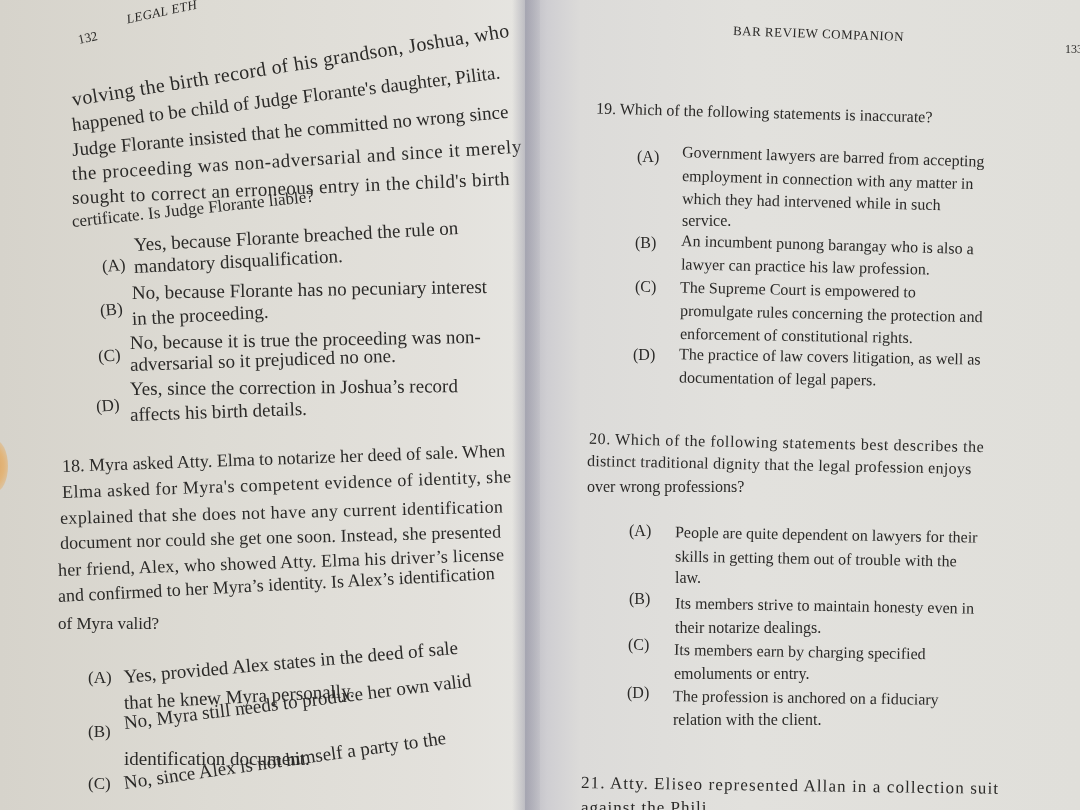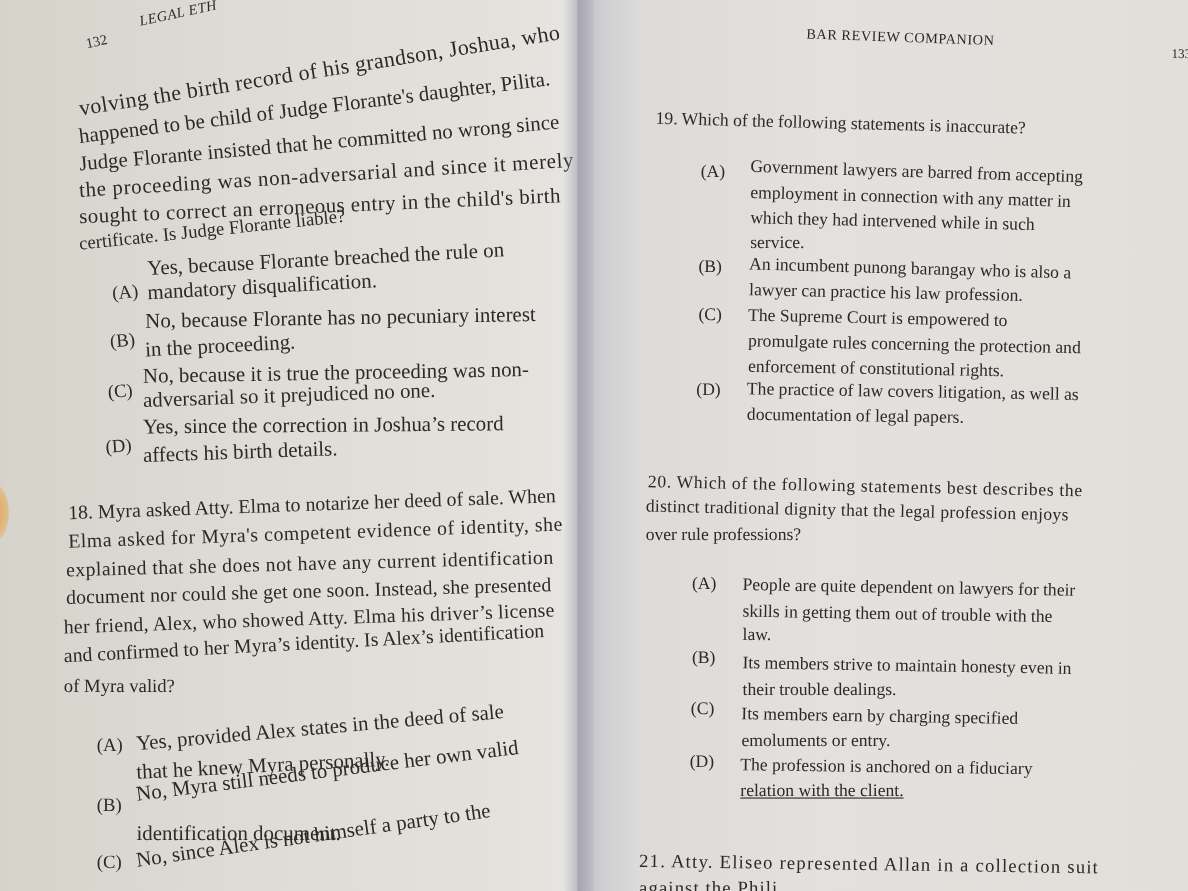--- a/index.html
+++ b/index.html
@@ -107,36 +107,36 @@
   <div class="rline" style="left:155px; top:281px; transform:rotate(1.2deg); font-size:16px;">The Supreme Court is empowered to</div>
   <div class="rline" style="left:155px; top:305px; transform:rotate(1.2deg); font-size:16px;">promulgate rules concerning the protection and</div>
   <div class="rline" style="left:155px; top:327px; transform:rotate(1deg); font-size:16px;">enforcement of constitutional rights.</div>
 
   <div class="opt-label" style="left:108px; top:346px; font-size:16px;">(D)</div>
   <div class="rline" style="left:154px; top:348px; transform:rotate(1deg); font-size:16px;">The practice of law covers litigation, as well as</div>
   <div class="rline" style="left:154px; top:370px; transform:rotate(0.8deg); font-size:16px;">documentation of legal papers.</div>
 
   <div class="rline" style="left:64px; top:434px; transform:rotate(1.2deg); font-size:16px; letter-spacing:0.6px;">20. Which of the following statements best describes the</div>
   <div class="rline" style="left:62px; top:456px; transform:rotate(1.2deg); font-size:16px; letter-spacing:0.25px;">distinct traditional dignity that the legal profession enjoys</div>
-  <div class="rline" style="left:62px; top:478px; font-size:16px;">over rule professions?</div>
+  <div class="rline" style="left:62px; top:478px; font-size:16px;">over wrong professions?</div>
 
   <div class="opt-label" style="left:104px; top:522px; font-size:16px;">(A)</div>
   <div class="rline" style="left:150px; top:526px; transform:rotate(1deg); font-size:16px;">People are quite dependent on lawyers for their</div>
   <div class="rline" style="left:150px; top:550px; transform:rotate(1deg); font-size:16px;">skills in getting them out of trouble with the</div>
   <div class="rline" style="left:150px; top:569px; font-size:16px;text-align:center;">law.</div>
 
   <div class="opt-label" style="left:104px; top:590px; font-size:16px;">(B)</div>
   <div class="rline" style="left:150px; top:597px; transform:rotate(1deg); font-size:16px;">Its members strive to maintain honesty even in</div>
-  <div class="rline" style="left:150px; top:619px; font-size:16px;">their trouble dealings.</div>
+  <div class="rline" style="left:150px; top:619px; font-size:16px;">their notarize dealings.</div>
 
   <div class="opt-label" style="left:103px; top:636px; font-size:16px;">(C)</div>
   <div class="rline" style="left:149px; top:643px; transform:rotate(1deg); font-size:16px;">Its members earn by charging specified</div>
   <div class="rline" style="left:149px; top:665px; font-size:16px;">emoluments or entry.</div>
 
   <div class="opt-label" style="left:102px; top:684px; font-size:16px;">(D)</div>
   <div class="rline" style="left:148px; top:689px; transform:rotate(0.8deg); font-size:16px;">The profession is anchored on a fiduciary</div>
-  <div class="rline" style="left:148px; top:711px; font-size:16px;text-decoration:underline;">relation with the client.</div>
+  <div class="rline" style="left:148px; top:711px; font-size:16px;">relation with the client.</div>
 
   <div class="rline" style="left:56px; top:776px; font-size:17px; letter-spacing:1.1px; transform:rotate(0.8deg);">21. Atty. Eliseo represented Allan in a collection suit</div>
   <div class="rline" style="left:56px; top:798px; font-size:17px; letter-spacing:1px;">against the Phili...</div>
 </div>
 
 <div class="gutter-shadow"></div>
 
 </body></html>

